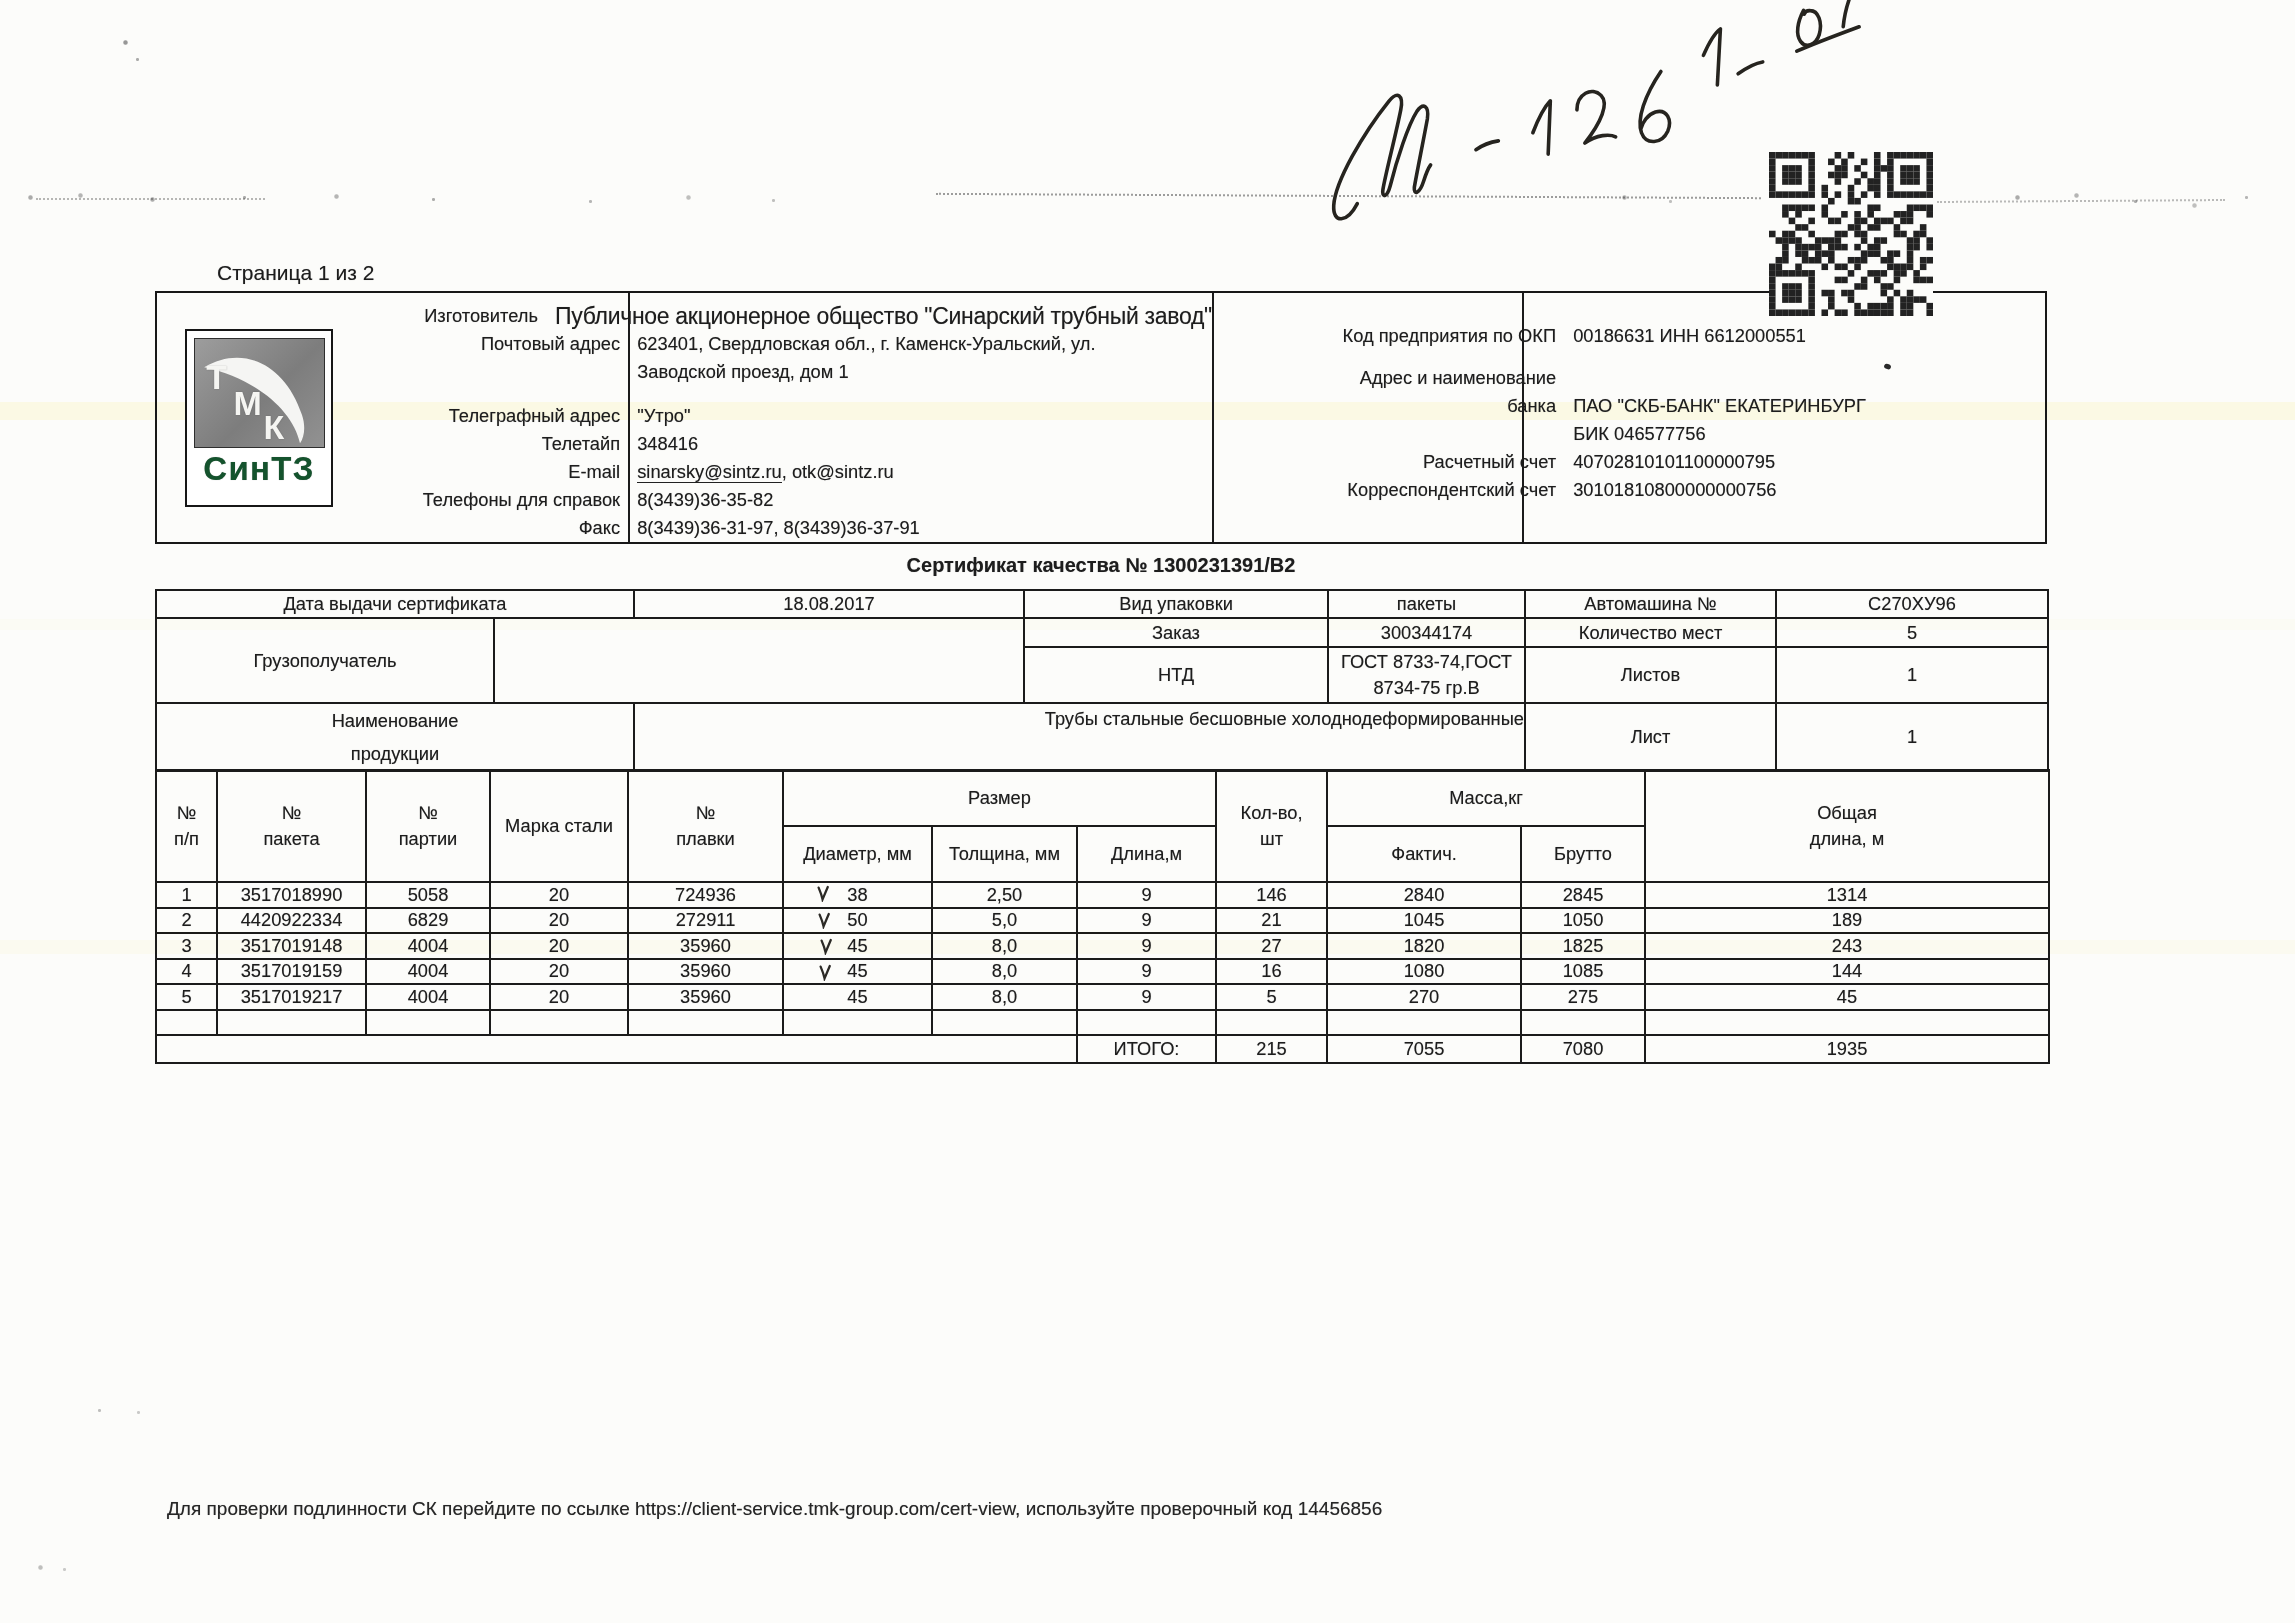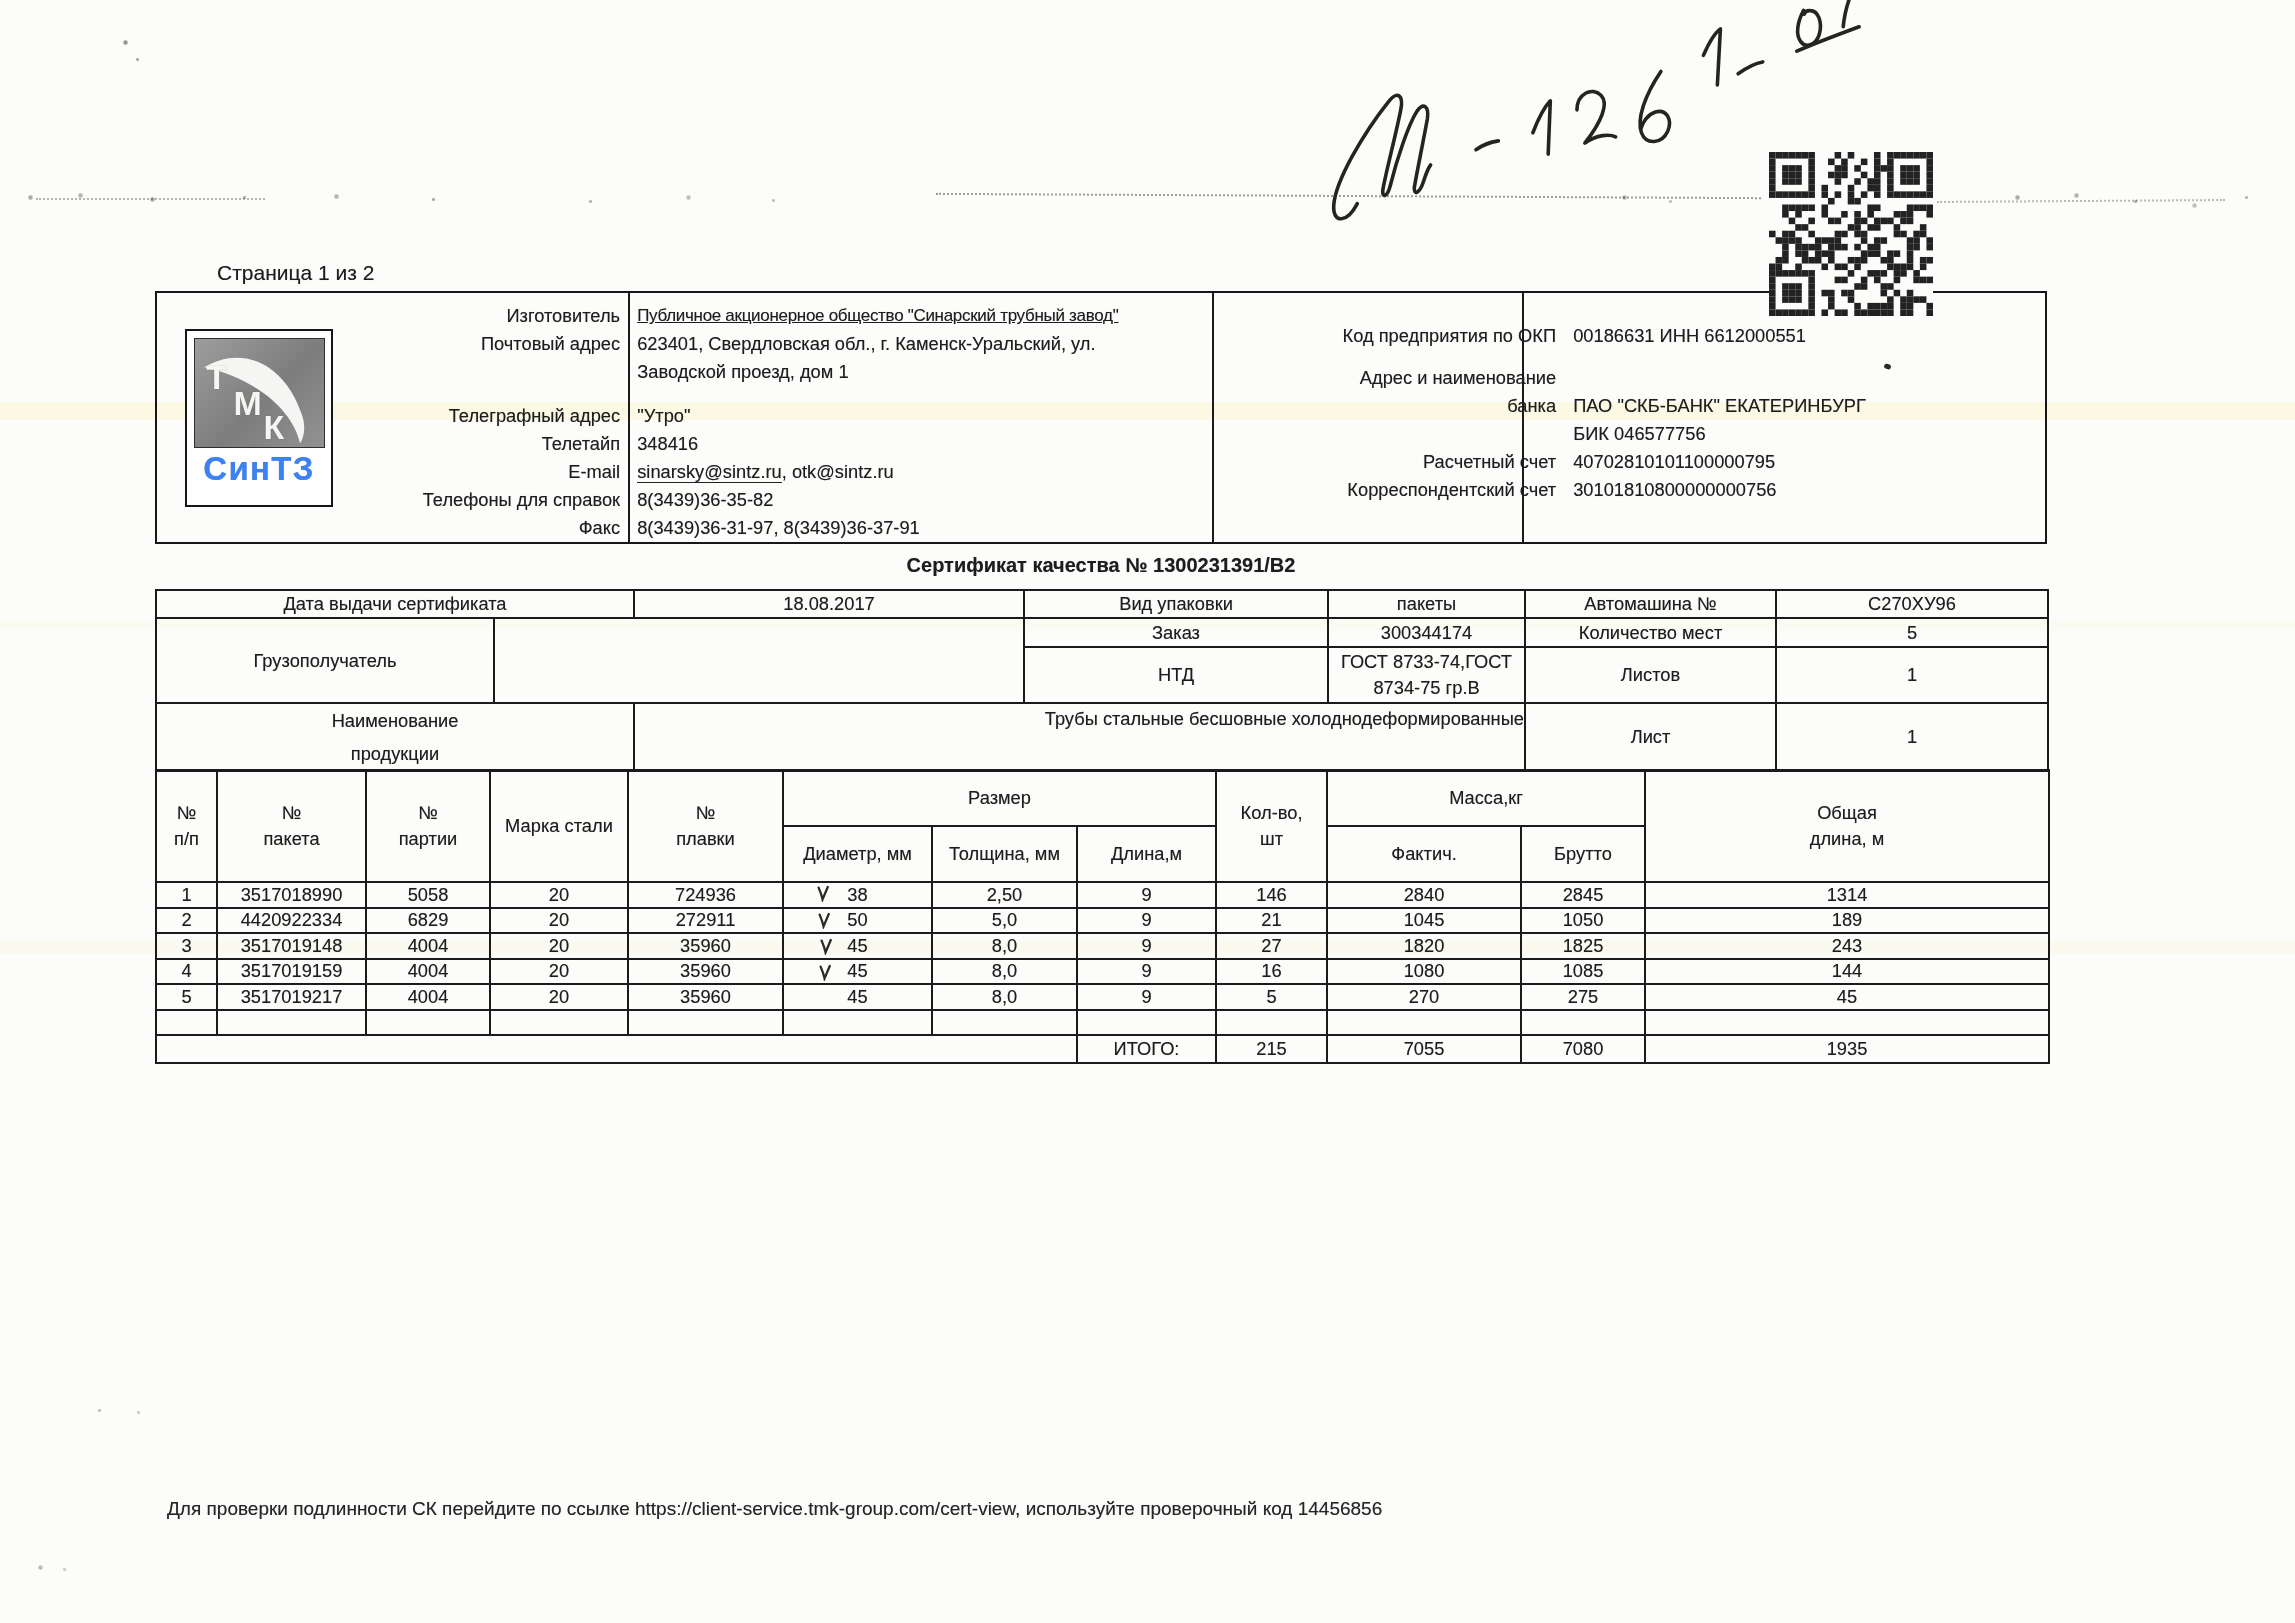--- a/index.html
+++ b/index.html
@@ -56,34 +56,34 @@
   .vline { position:absolute; top:0; bottom:0; width:2px; background:#1b1b1b; }
   .vl-a { left:471px; } .vl-b { left:1055px; } .vl-c { left:1365px; }
   .half { position:absolute; top:0; }
   .half-left  { left:0; width:1055px; padding-top:9.2px; }
   .half-right { left:1055px; width:837px; padding-top:29px; }
   .trow { display:flex; align-items:center; height:28px; font-size:18.3px; }
   .trow .lbl { text-align:right; padding-right:7.9px; white-space:nowrap; }
   .half-left  .lbl { width:471px; }
   .half-right .lbl { width:352px; }
   .trow .val { padding-left:9.2px; white-space:nowrap; }
-  .val-fit { font-size:17px; letter-spacing:-0.3px;text-decoration:underline; }
+  .val-fit { font-size:23px; letter-spacing:-0.3px; }
   .spacer24 { height:15.7px; } .spacer22 { height:14.4px; }
   .u { border-bottom:1.3px solid #222; }
 
   
   .logo { left:185px; top:329px; width:148px; height:178px; border:2.6px solid #161616;
           background:#fff; padding:6.5px 6.5px 0; z-index:2; }
   .logo-box { position:relative; width:100%; height:110px; border:1.3px solid #2e2e2e;
           background:linear-gradient(135deg,#9d9d9d,#7d7d7d 55%,#929292); overflow:hidden; }
   .logo-letter { position:absolute; color:#f5f5f2; font-weight:700; font-size:34px;
           text-shadow:0 0 1.3px rgba(0,0,0,.3); z-index:2; }
   .lt-t { left:11.8px; top:19.6px; } .lt-m { left:39px; top:45px; } .lt-k { left:69px; top:69px; }
   .logo-caption { margin-top:2.6px; text-align:center; font-size:33px; font-weight:700;
-          color:#3b82f6; letter-spacing:1.3px; }
+          color:#14532d; letter-spacing:1.3px; }
 
   
   table { border-collapse:collapse; table-layout:fixed; position:absolute; background:transparent;padding-left:36px; }
   td, th { border:2px solid #1b1b1b; font-weight:400; font-size:18.3px;
            text-align:center; vertical-align:middle; overflow:hidden; padding:0; }
   .info-table { left:155px; top:589px; width:1892px; border:2.6px solid #151515; }
   .info-table .r1 td { height:28px; }
   .info-table .r2 td { height:29px; }
   .info-table .r3 td, .info-table .r4 td { height:56px; }
   .info-table .gost { line-height:26px; }

